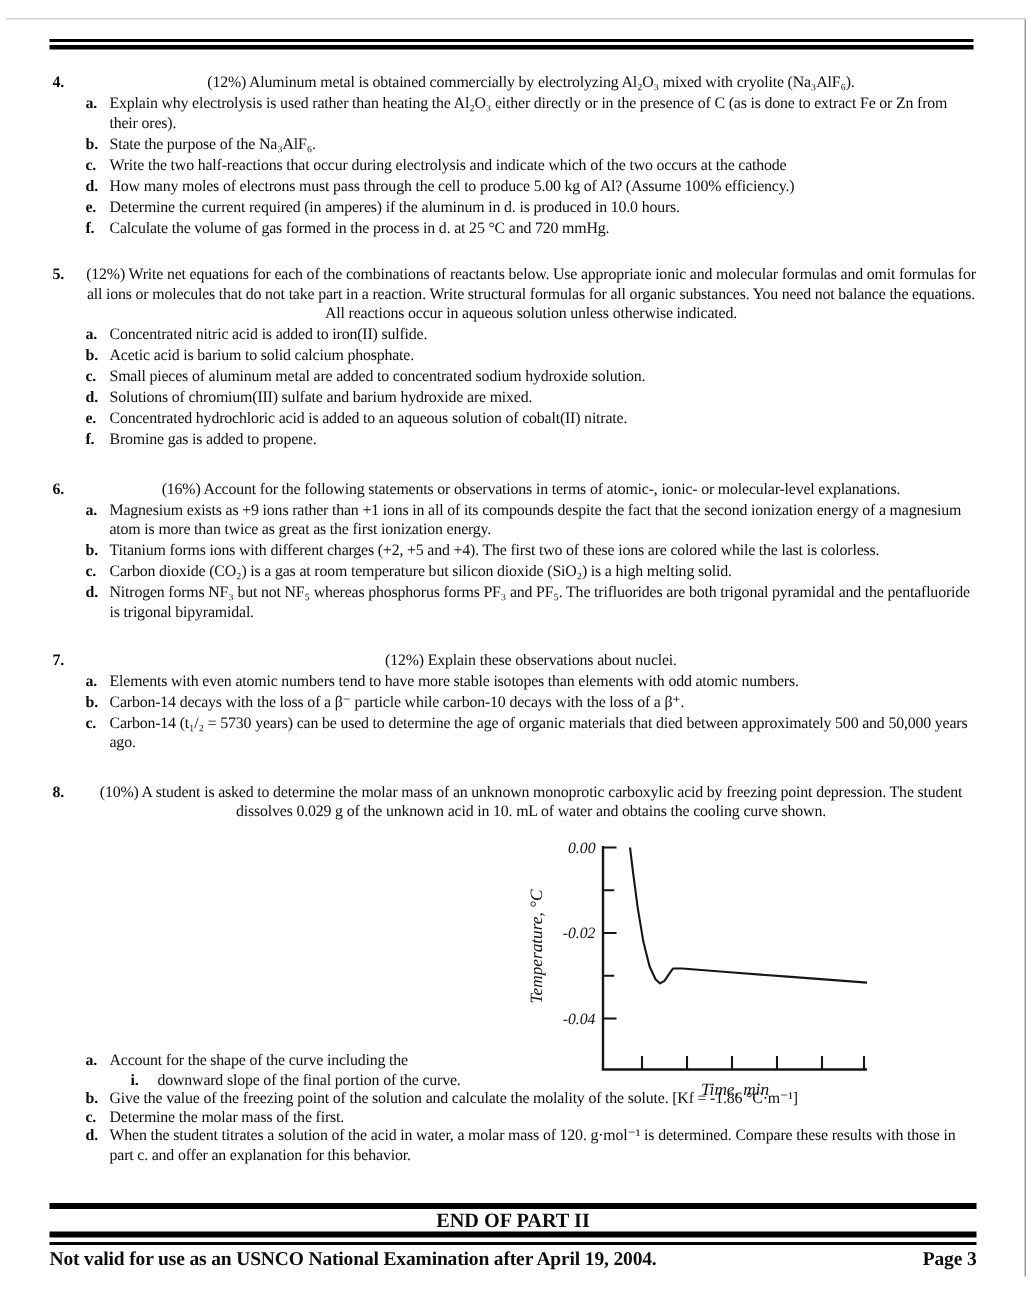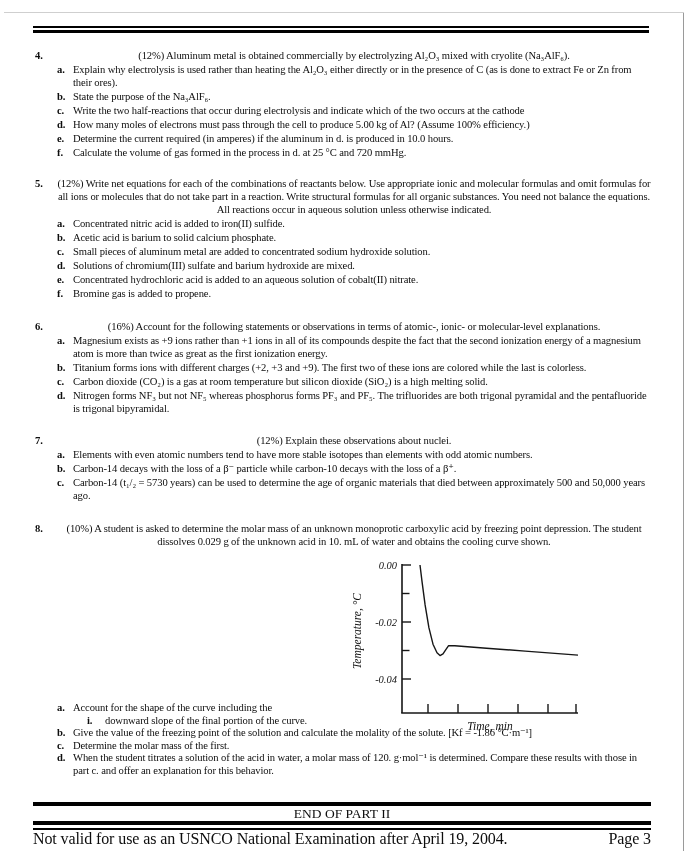--- a/index.html
+++ b/index.html
@@ -21,25 +21,25 @@
   .item{display:flex;margin-top:1px;margin-left:22px;}
   .q8items .item{margin-top:0;}
   .ilabel{flex:0 0 16px;font-weight:700;}
   .itext{flex:1;}
   .item.sub{margin-left:52px;margin-top:0;}
   .item.sub .ilabel{flex:0 0 18px;}
   .figure{position:absolute;left:346px;top:553px;width:345px;height:195px;font-style:italic;}
   .figure text{font-family:"Liberation Serif","DejaVu Serif",serif;letter-spacing:0;}
   .rule-end-top{position:absolute;left:33px;top:802px;width:618px;height:0;border-top:4px solid #000;}
   .endpart{position:absolute;left:33px;top:806px;width:618px;text-align:center;
-    font-weight:400;font-size:13.5px;line-height:15px;letter-spacing:0;}
+    font-weight:700;font-size:13.5px;line-height:15px;letter-spacing:0;}
   .rule-end-bottom{position:absolute;left:33px;top:821px;width:618px;height:3px;
     border-top:4px solid #000;border-bottom:2px solid #000;}
   .footer-note{position:absolute;left:33px;top:832px;width:618px;display:flex;
-    justify-content:space-between;font-weight:400;font-size:16px;letter-spacing:-0.1px;}
+    justify-content:space-between;font-weight:700;font-size:13px;letter-spacing:-0.1px;}
 </style>
 </head>
 <body>
 
 <div class="page">
   <div class="scan-top"></div>
   <div class="scan-right"></div>
   <div class="rule-top"></div>
 
   <div class="q q4">
@@ -108,21 +108,21 @@
     <div class="qhead">
       <span class="qnum">6.</span>
       <span class="qintro">(16%) Account for the following statements or observations in terms of atomic-, ionic- or molecular-level explanations.</span>
     </div>
     <div class="item">
         <span class="ilabel">a.</span>
         <span class="itext">Magnesium exists as +9 ions rather than +1 ions in all of its compounds despite the fact that the second ionization energy of a magnesium atom is more than twice as great as the first ionization energy.</span>
       </div>
     <div class="item">
         <span class="ilabel">b.</span>
-        <span class="itext">Titanium forms ions with different charges (+2, +3 and +9). The first two of these ions are colored while the last is colorless.</span>
+        <span class="itext">Titanium forms ions with different charges (+2, +5 and +4). The first two of these ions are colored while the last is colorless.</span>
       </div>
     <div class="item">
         <span class="ilabel">c.</span>
         <span class="itext">Carbon dioxide (CO₂) is a gas at room temperature but silicon dioxide (SiO₂) is a high melting solid.</span>
       </div>
     <div class="item">
         <span class="ilabel">d.</span>
         <span class="itext">Nitrogen forms NF₃ but not NF₅ whereas phosphorus forms PF₃ and PF₅. The trifluorides are both trigonal pyramidal and the pentafluoride is trigonal bipyramidal.</span>
       </div>
   </div>

